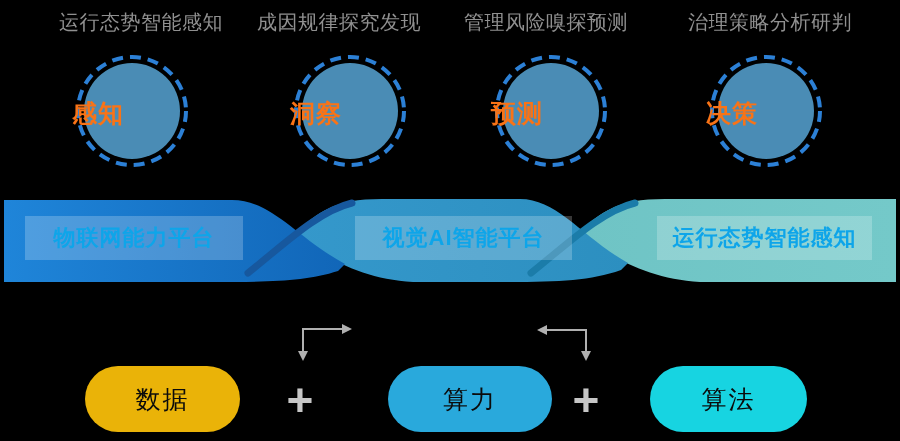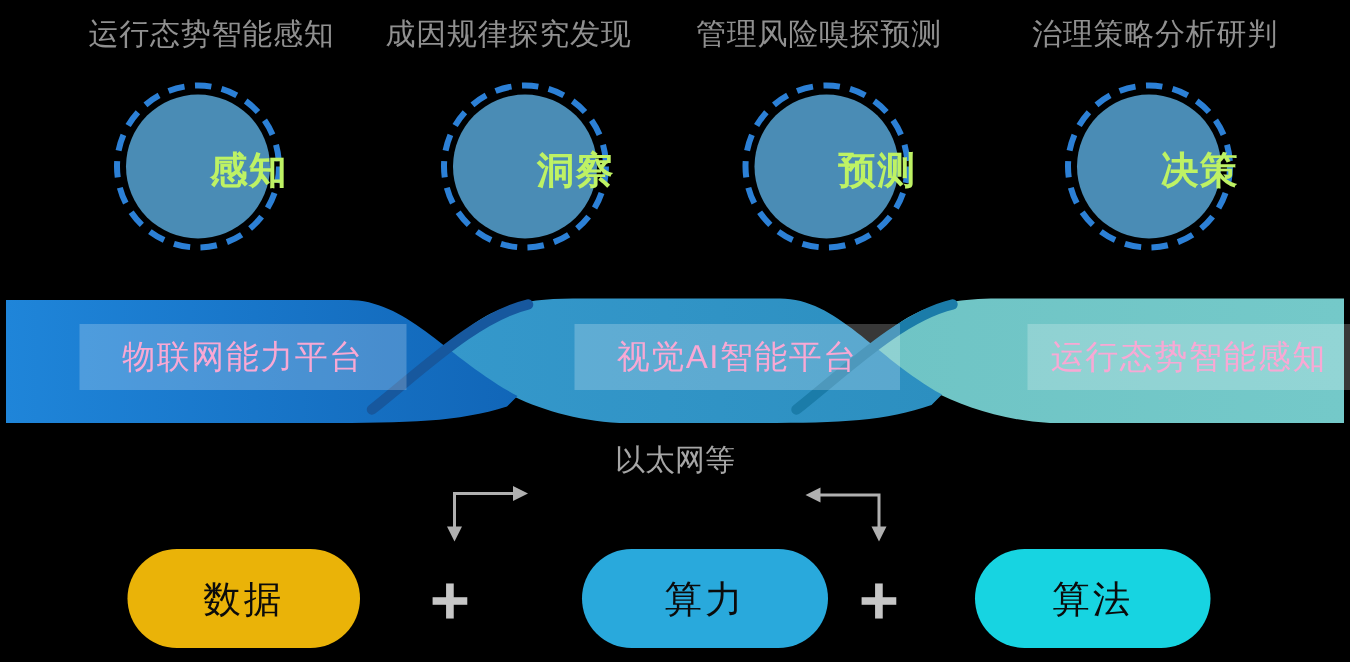--- a/index.html
+++ b/index.html
@@ -8,29 +8,28 @@
     font-family:"Liberation Sans",sans-serif;
     position:relative;overflow:hidden;
   }
   .abs{position:absolute;}
   svg.layer{position:absolute;left:0;top:0;}
   .caption{
     width:240px;text-align:center;color:#909090;
     font-size:20px;letter-spacing:.5px;white-space:nowrap;
   }
   .circle-label{
-    width:120px;text-align:right;color:#bef264;font-weight:bold;
+    width:120px;text-align:left;color:#f97316;font-weight:bold;
     font-size:25px;letter-spacing:1px;
   }
   .ribbon-label{
     background:rgba(255,255,255,0.22);
-    color:#f9a8d4;font-weight:normal;font-size:22px;letter-spacing:1px;
+    color:#0ea5e9;font-weight:bold;font-size:22px;letter-spacing:1px;
     display:flex;align-items:center;justify-content:center;
     height:44px;
-    margin-left:28px;
   }
   .note{
     width:264px;text-align:center;color:#A6A6A6;font-size:20px;line-height:23px;
   }
   .pill{
     height:66px;border-radius:33px;
     display:flex;align-items:center;justify-content:center;
     color:#0b0b0b;font-size:25px;letter-spacing:2px;
   }
   .pill-data{background:#eab308;}
@@ -106,21 +105,20 @@
 <div class="abs circle-label" style="left:72px;top:97px">感知</div>
 <div class="abs circle-label" style="left:290px;top:97px">洞察</div>
 <div class="abs circle-label" style="left:491px;top:97px">预测</div>
 <div class="abs circle-label" style="left:706px;top:97px">决策</div>
 
 <div class="abs ribbon-label" style="left:25px;top:216px;width:218px">物联网能力平台</div>
 <div class="abs ribbon-label" style="left:355px;top:216px;width:217px">视觉AI智能平台</div>
 <div class="abs ribbon-label" style="left:657px;top:216px;width:215px">运行态势智能感知</div>
 
 <div class="abs note" style="left:318px;top:296px">
-  <div>以太网等</div>
 </div>
 
 <div class="abs pill pill-data" style="left:85px;top:366px;width:155px">
   <span>数据</span>
 </div>
 <div class="abs plus" style="left:274px;top:374px">+</div>
 <div class="abs pill pill-power" style="left:388px;top:366px;width:164px">
   <span>算力</span>
 </div>
 <div class="abs plus" style="left:560px;top:374px">+</div>

